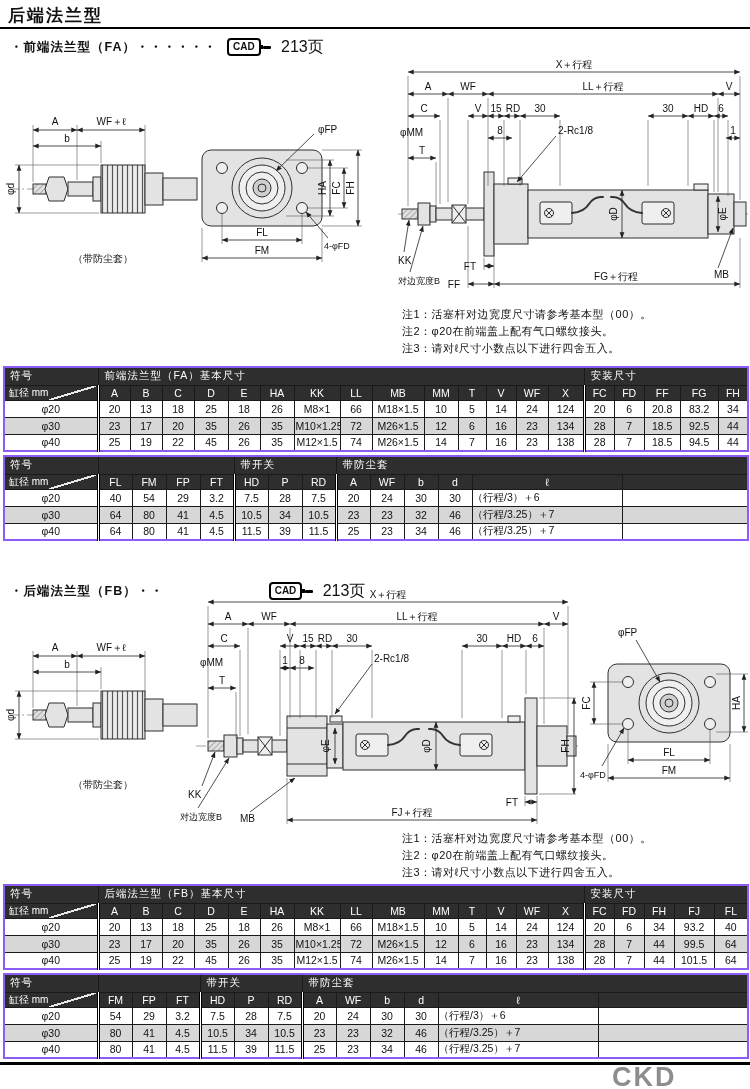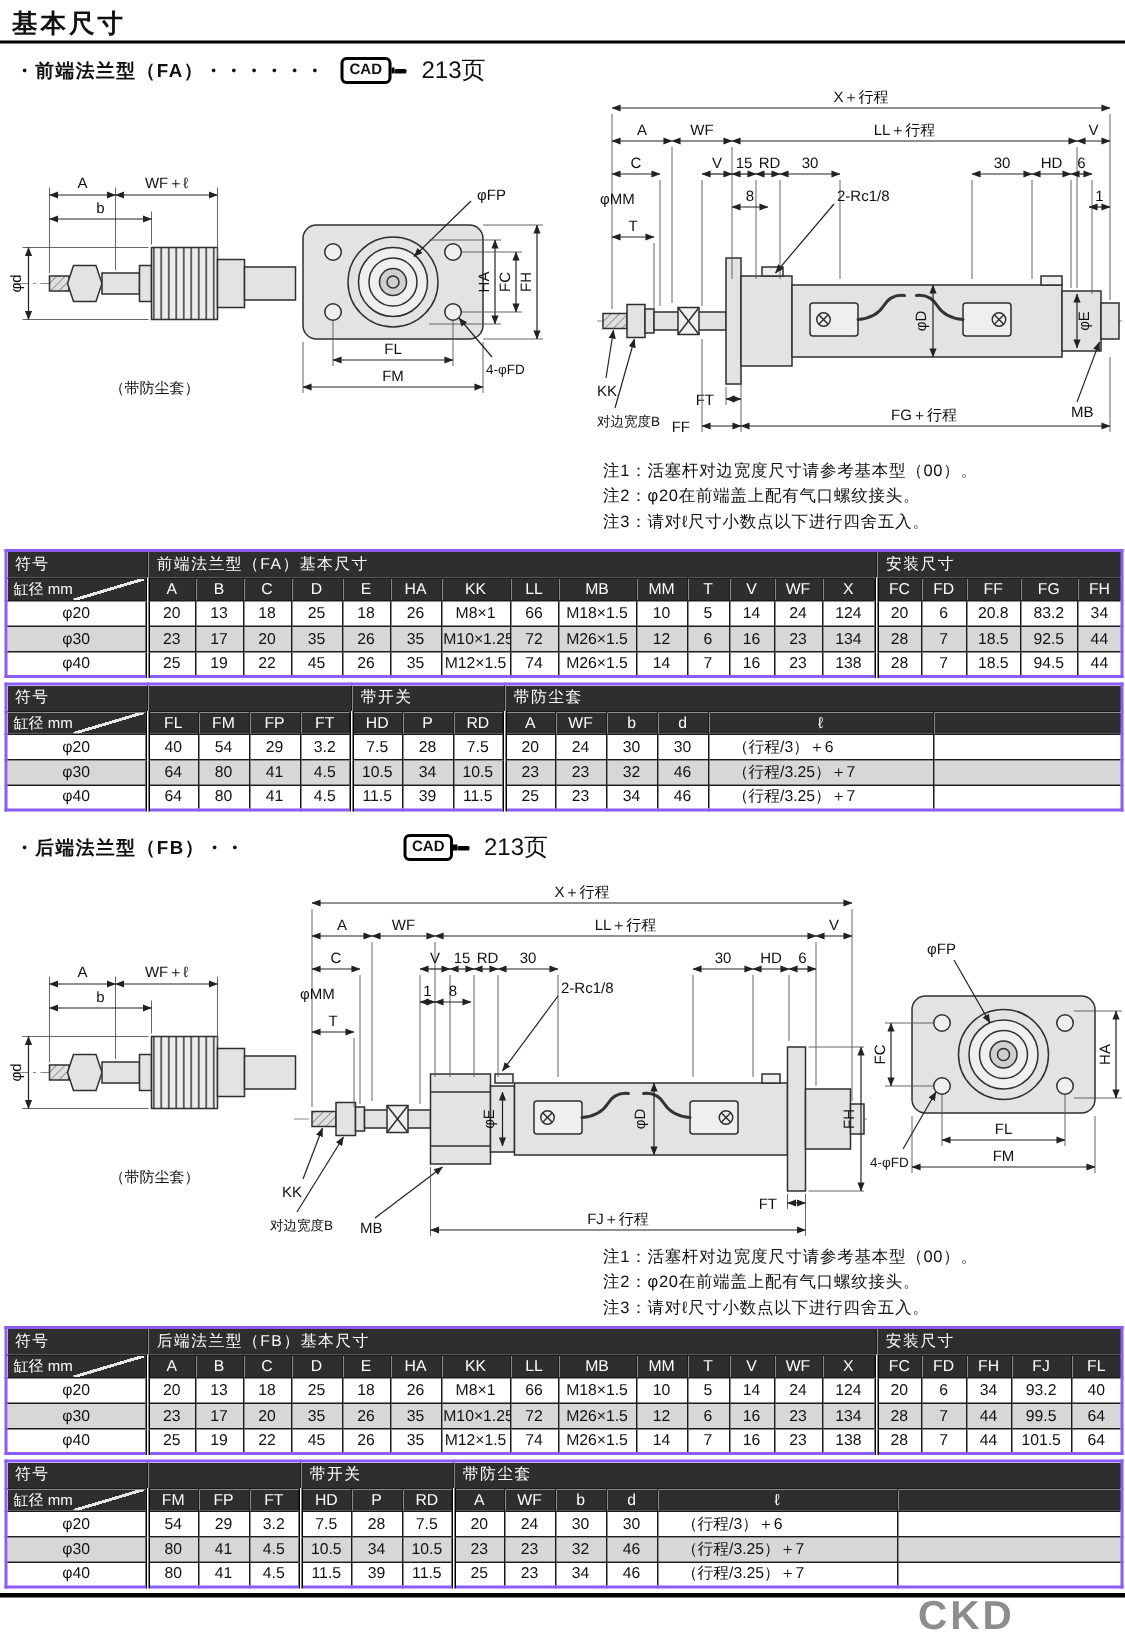--- a/index.html
+++ b/index.html
@@ -30,21 +30,21 @@
   table.dim-table tbody tr{height:17px;}
   table.dim-table thead th.grp{text-align:left;padding-left:6px;letter-spacing:1px;}
   table.dim-table thead th.sym{text-align:left;padding-left:5px;letter-spacing:1px;}
   table.dim-table thead th.bore{text-align:left;padding-left:4px;position:relative;font-size:10px;}
   table.dim-table thead th.bore::after{content:"";position:absolute;left:48%;top:0;width:52%;height:100%;
      background:linear-gradient(to bottom right,transparent calc(50% - 1px),#e8e8e8 calc(50% - 1px),#e8e8e8 calc(50% + 1px),transparent calc(50% + 1px));}
   table.dim-table td{text-align:center;}
   table.dim-table td.rl{text-align:center;}
   table.dim-table tr.shaded td{background:#d7d7d7;}
   table.dim-table .gs{border-left:3px double #000;}
-  table.dim-table td.left{text-align:left;padding-left:16px;}
+  table.dim-table td.left{text-align:left;padding-left:0;}
 
   .rule-bottom{position:absolute;left:0;top:1062px;width:750px;height:3px;background:#000;}
   .brand{position:absolute;left:612px;top:1062px;font-size:27px;font-weight:bold;color:#8d8d8d;letter-spacing:2px;}
 
   .drw{position:absolute;}
   .drw text{font-size:10px;fill:#111;text-anchor:middle;font-family:"Liberation Sans",sans-serif;}
   .drw text.as{text-anchor:start;}
   .drw text.ae{text-anchor:end;}
   .drw text.f9{font-size:9px;}
   .metal{fill:#e3e3e3;stroke:#2f2f2f;stroke-width:1;}
@@ -73,21 +73,21 @@
     </pattern>
     <pattern id="hat" width="4" height="4" patternUnits="userSpaceOnUse" patternTransform="rotate(45)">
       <rect width="4" height="4" fill="#e0e0e0"></rect>
       <line x1="0" y1="0" x2="0" y2="4" stroke="#777" stroke-width="1"></line>
     </pattern>
   </defs>
 </svg>
 
 <div id="page">
 
-  <div class="title">基本尺寸</div>
+  <div class="title">后端法兰型</div>
   <div class="title-rule"></div>
 
   <div class="sec-heading" style="left:10px;top:33px;">
     <span class="lbl">・前端法兰型（FA）・・・・・・</span>
     <span class="cad">
       <span class="scr">CAD</span>
       <span class="neck"></span>
       <span class="base"></span>
     </span>
     <span class="pageref">213页</span>
@@ -483,21 +483,21 @@
             <td>23</td>
             <td>34</td>
             <td>46</td>
             <td class="left">（行程/3.25）＋7</td>
             <td></td>
           </tr>
         </tbody>
       </table>
     </div>
 
-  <div class="sec-heading" style="left:10px;top:551px;">
+  <div class="sec-heading" style="left:10px;top:577px;">
     <span class="lbl">・后端法兰型（FB）・・</span>
     <span class="cad" style="margin-left:95px;">
       <span class="scr">CAD</span>
       <span class="neck"></span>
       <span class="base"></span>
     </span>
     <span class="pageref">213页</span>
   </div>
 
   <svg class="drw" style="left:5px;top:618px;" width="195" height="180" viewBox="0 0 195 180">

